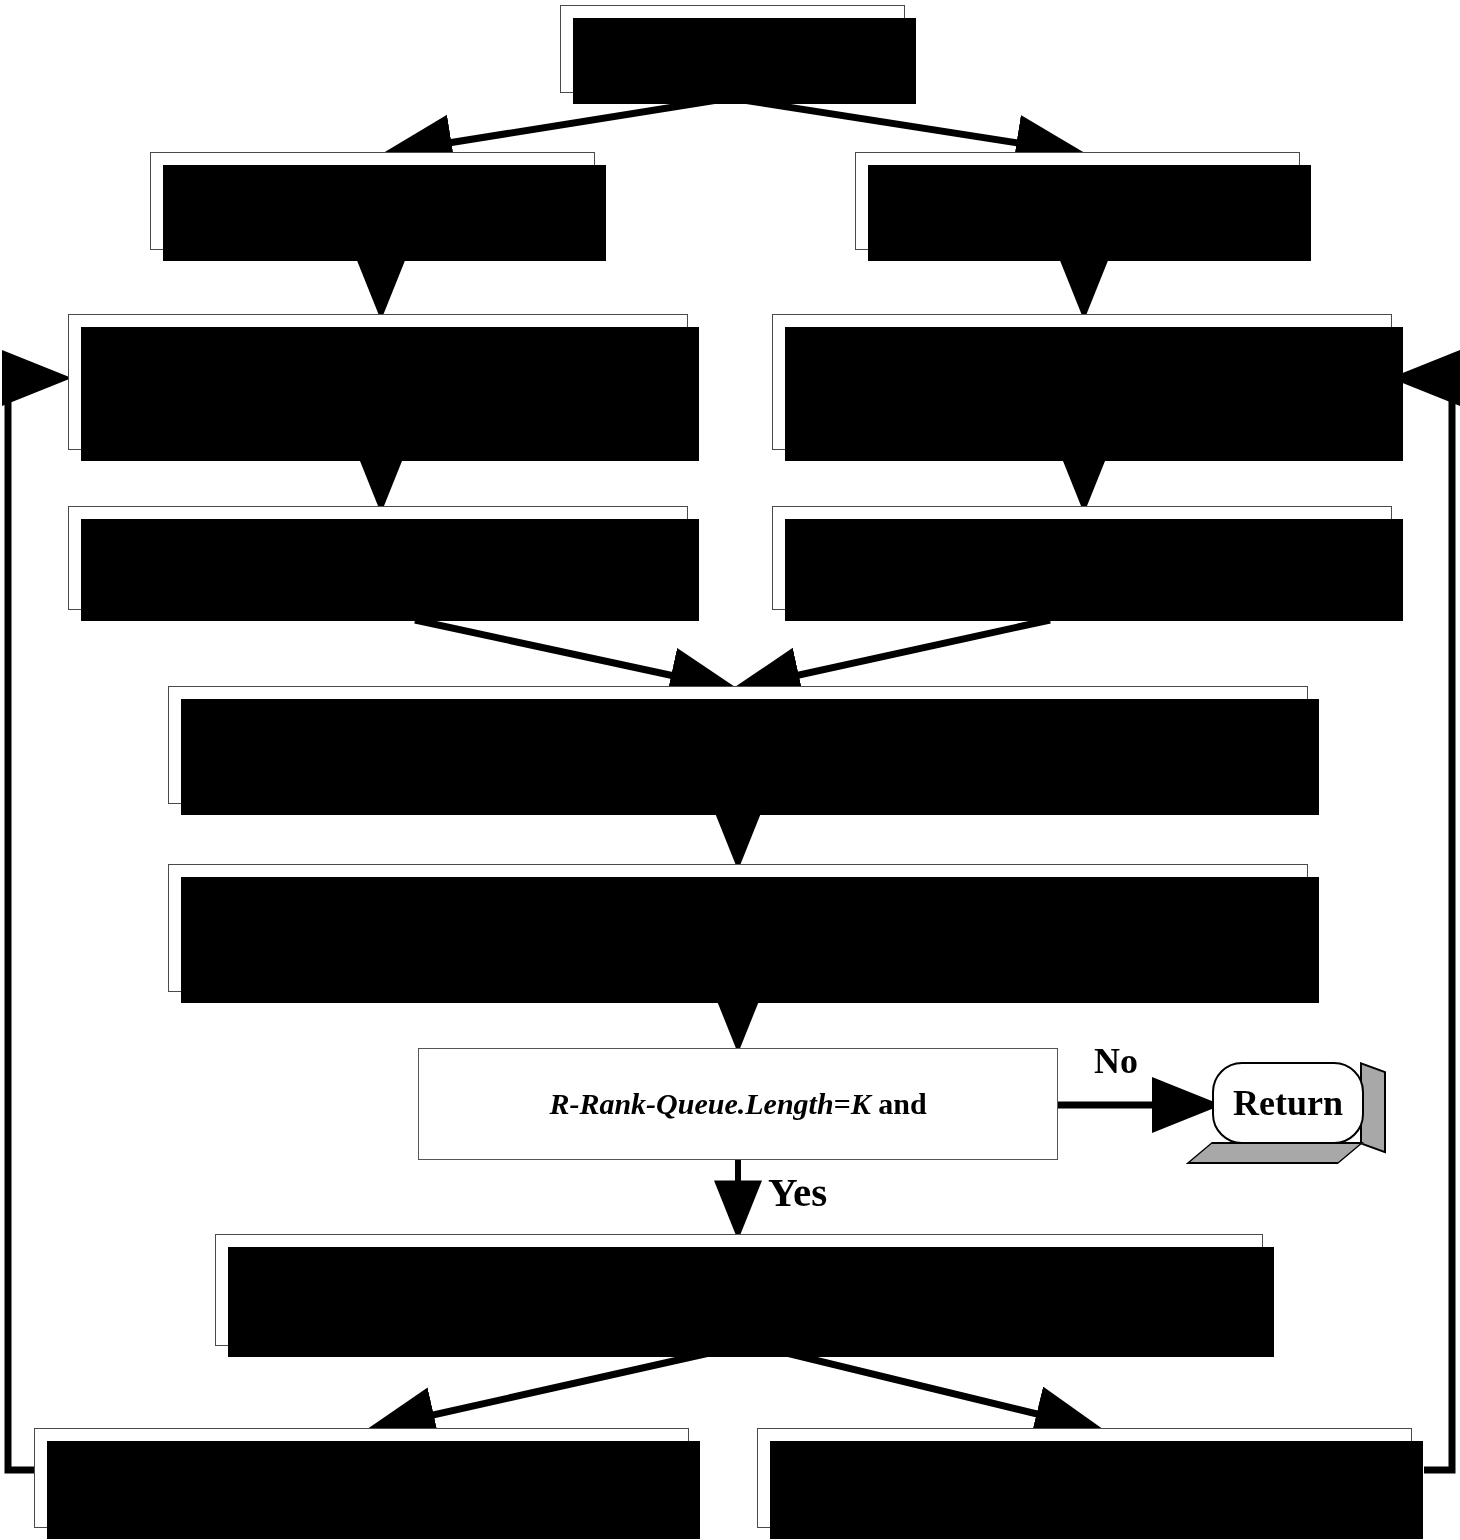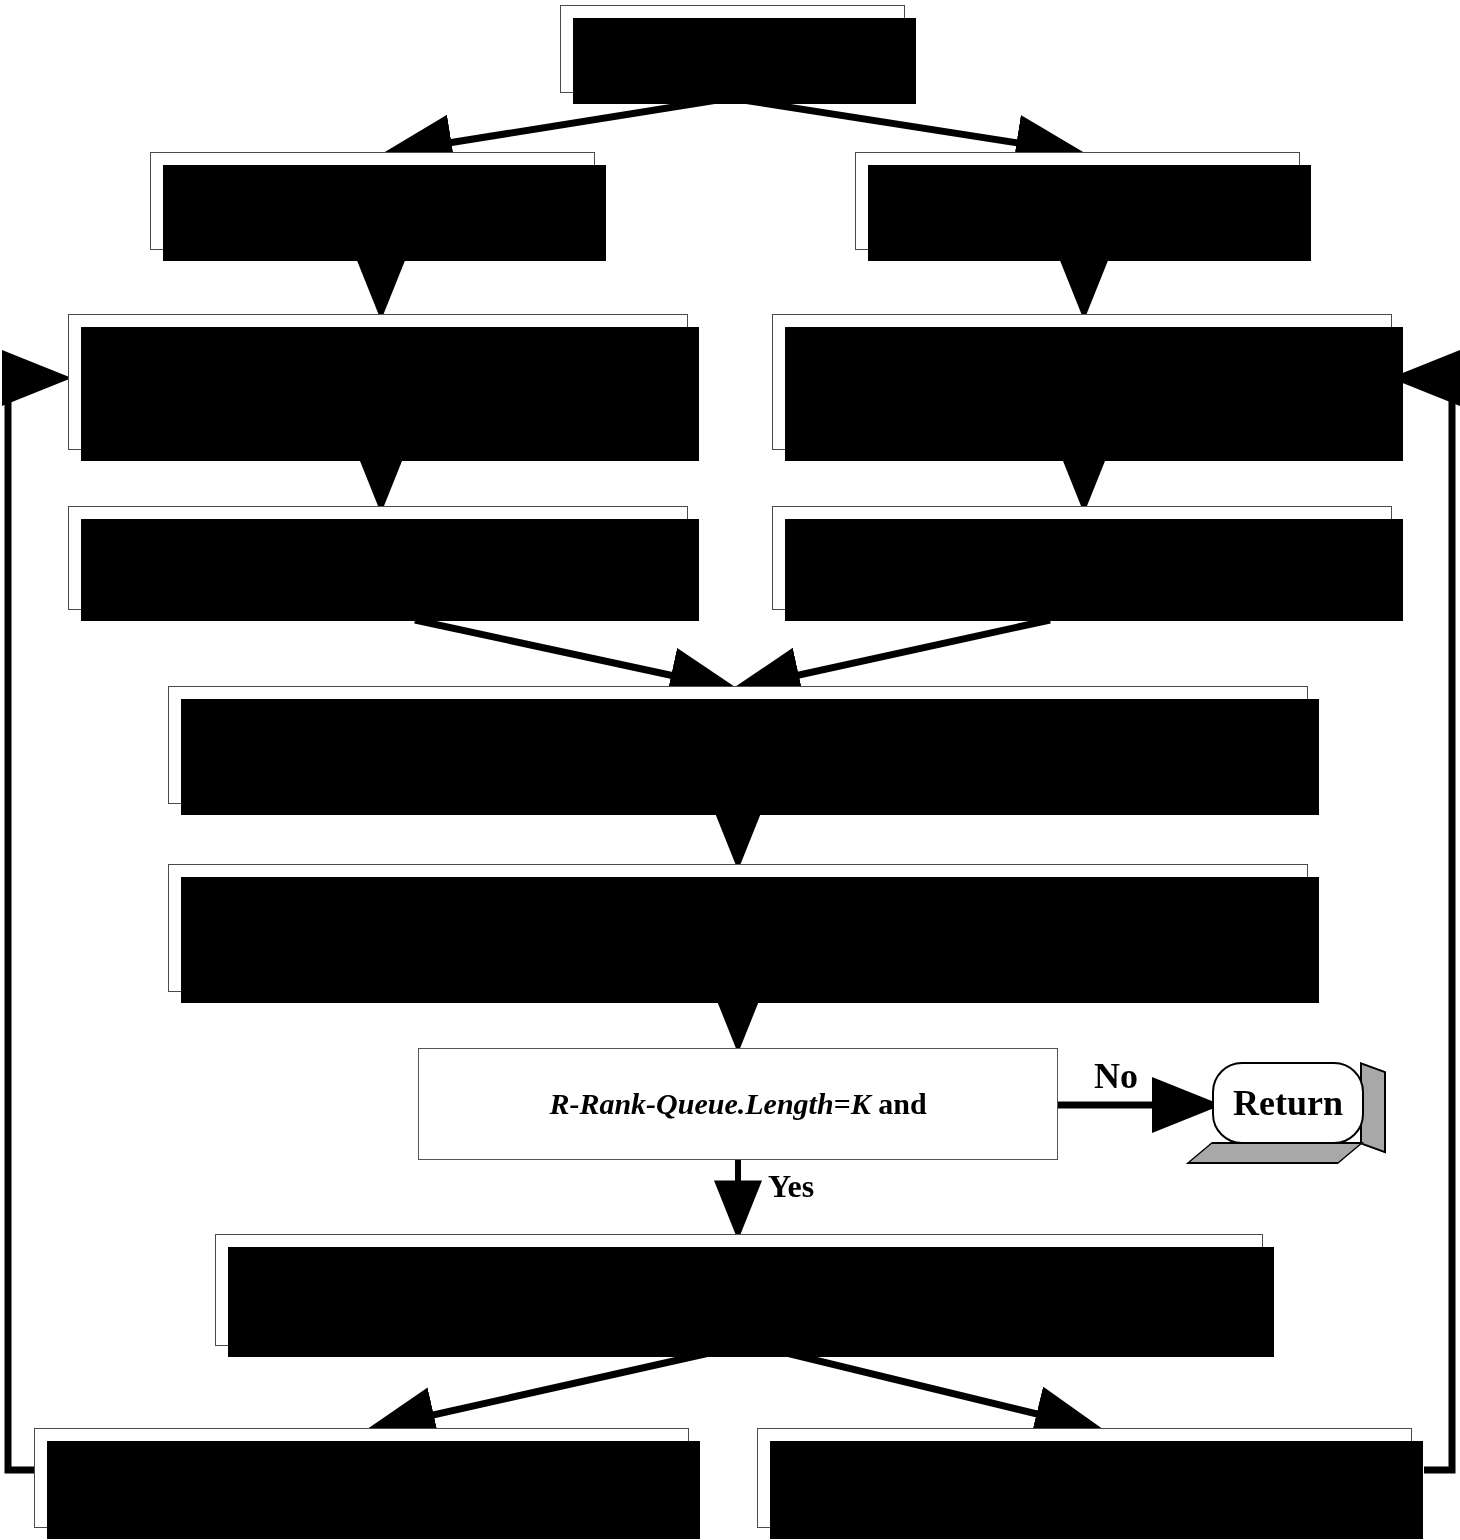--- a/index.html
+++ b/index.html
@@ -228,16 +228,16 @@
     </span>
   </div>
 
   <div class="box shadow" style="left:757px; top:1428px; width:655px; height:100px; font-size:29px;">
     <span class="txt">
       <span>Prune the first tuple and those</span><br>
       <span>below top-<em>K</em> join tuples in <em>S</em></span>
     </span>
   </div>
 
-  <div class="lbl" style="left:1094px; top:1040px; font-size:36px;margin-top:15px;">No</div>
-  <div class="lbl" style="left:768px; top:1168px; font-size:32px;">Yes</div>
+  <div class="lbl" style="left:1094px; top:1040px; font-size:36px;">No</div>
+  <div class="lbl" style="left:768px; top:1168px; font-size:41px;">Yes</div>
 
 </div>
 
 </body></html>

